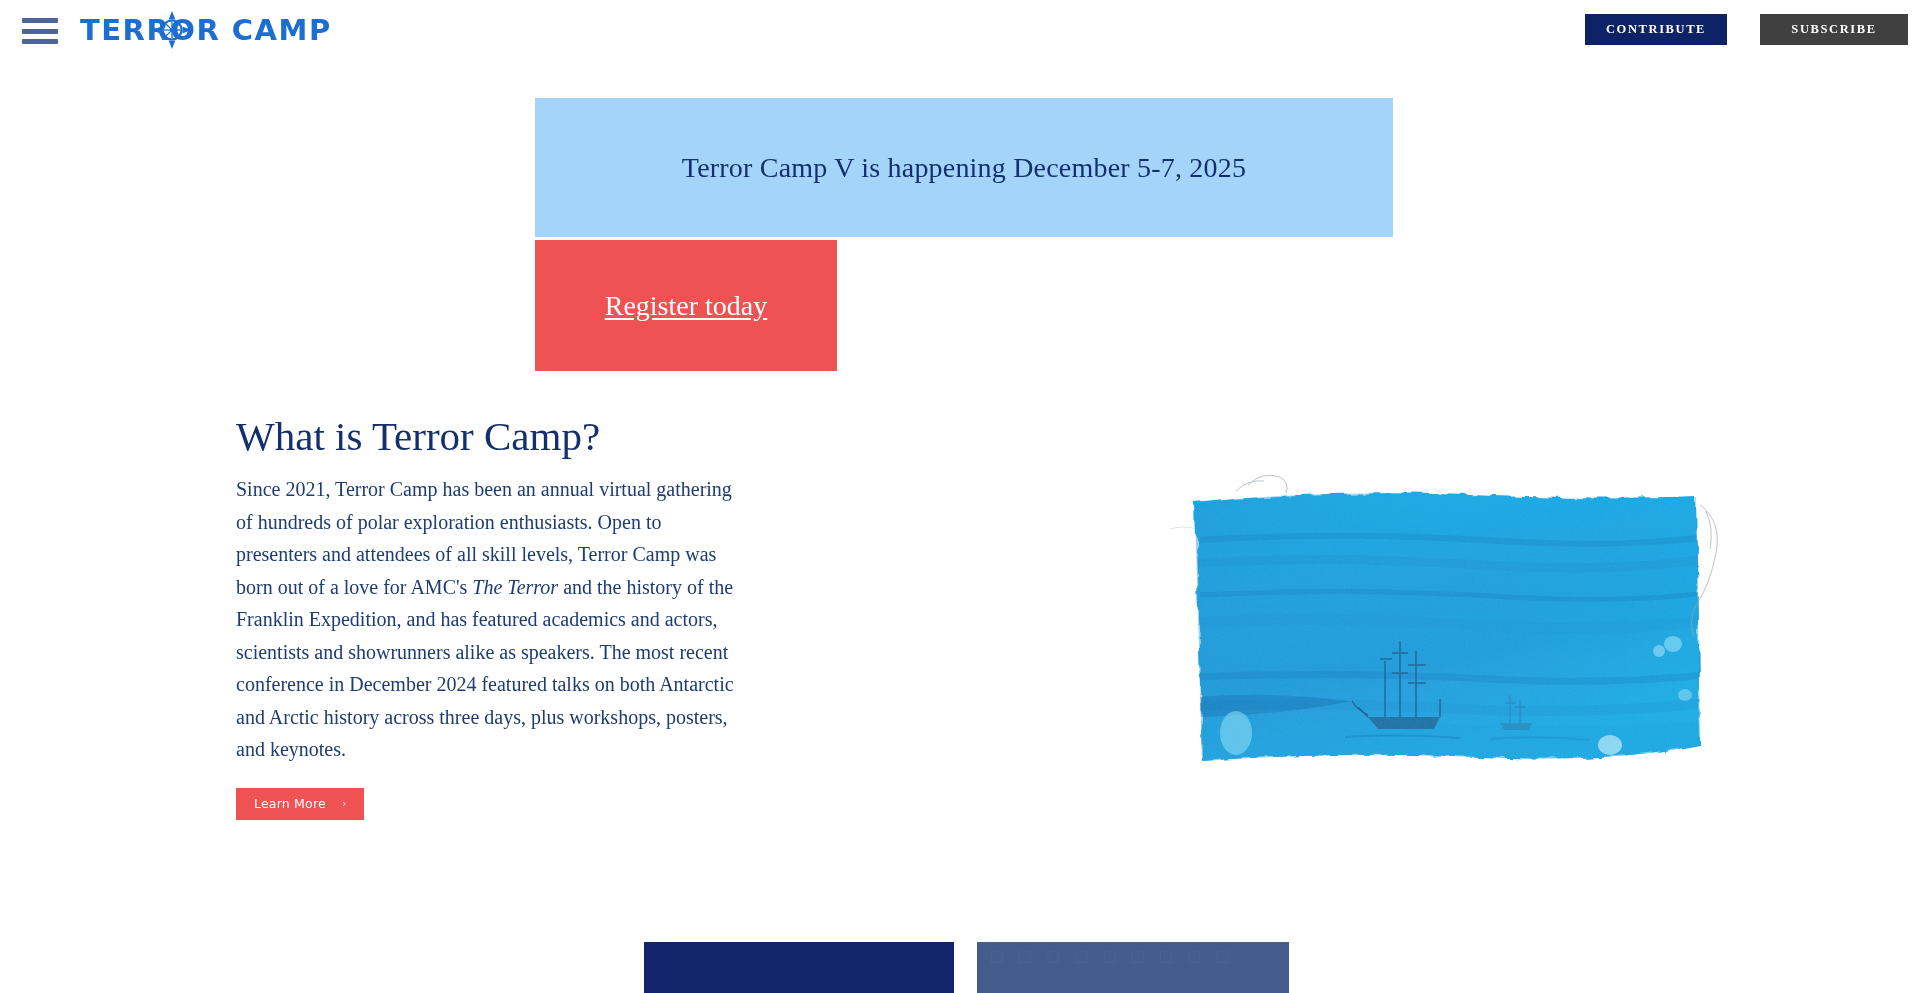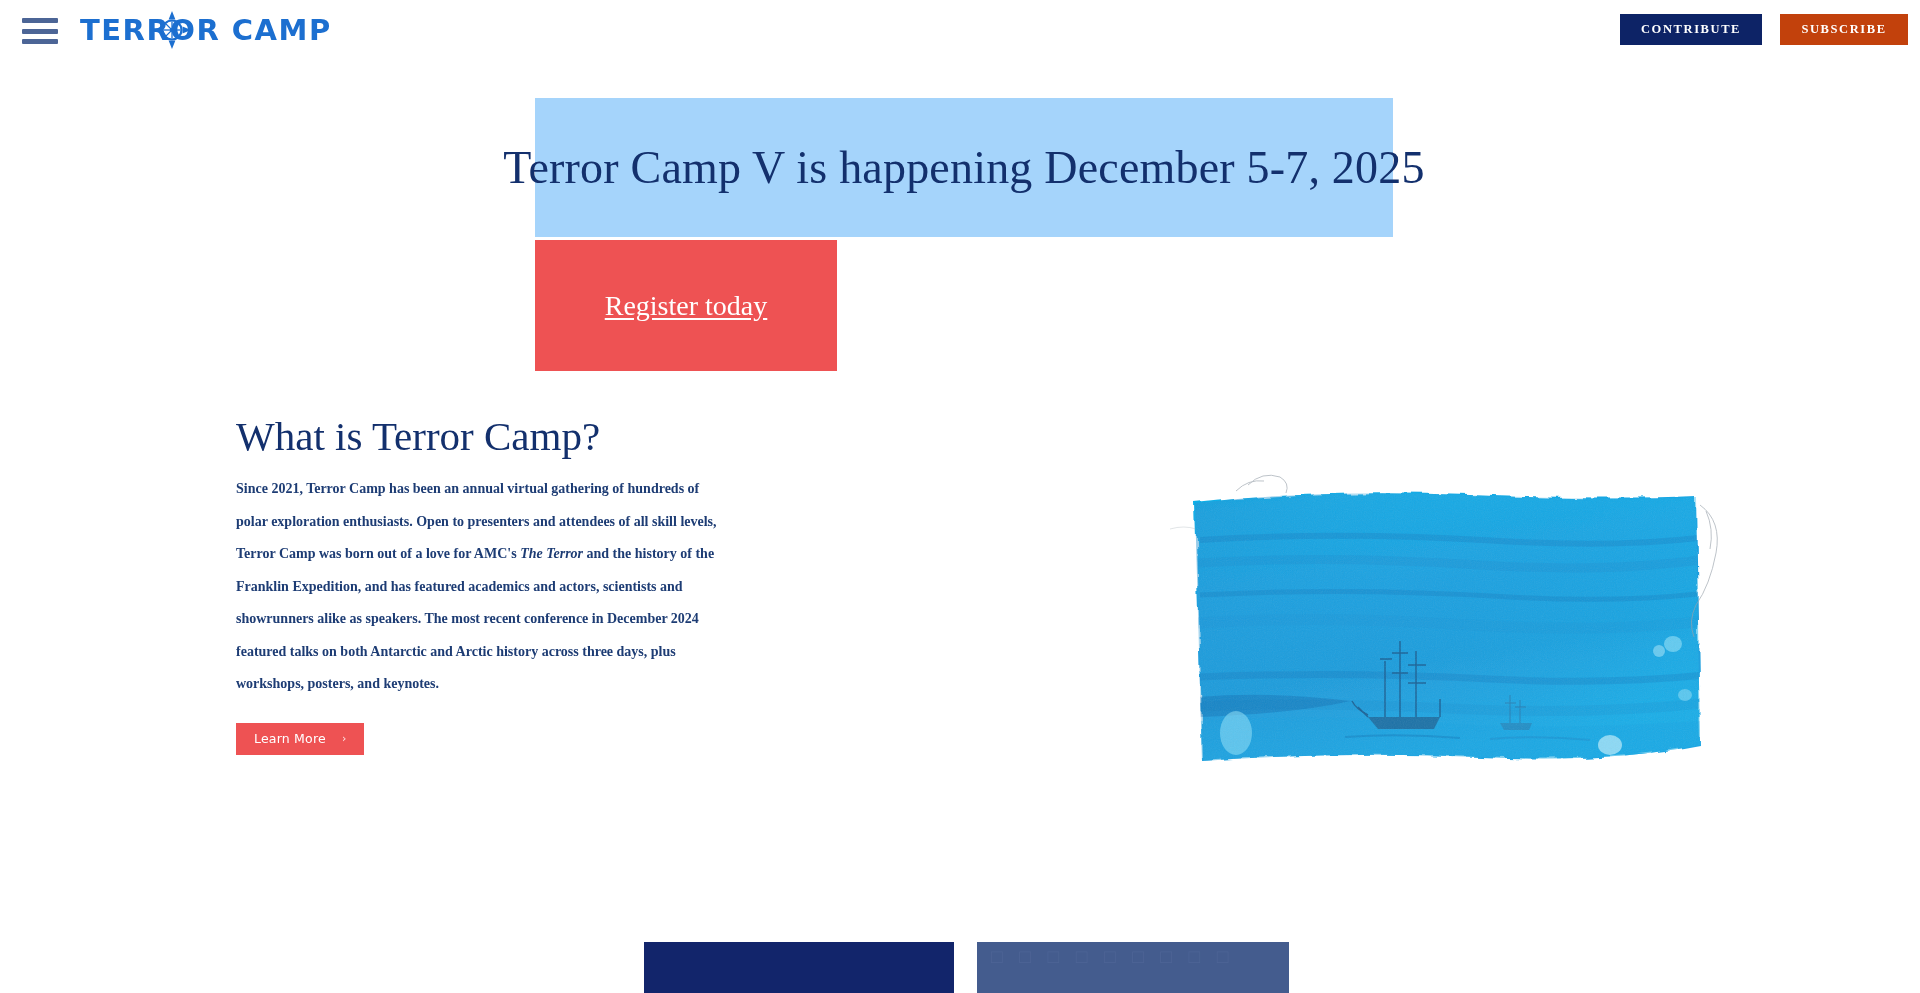--- a/index.html
+++ b/index.html
@@ -66,55 +66,55 @@
     width: 40px;
     height: 40px;
     pointer-events: none;
   }
 
   .header-actions {
     position: absolute;
     right: 12px;
     top: 14px;
     display: flex;
-    gap: 18px;
+    gap: 33px;
     margin-left: 8px;
   }
   .btn-header {
     border: none;
     height: 31px;
     padding: 0 30px;
     color: #ffffff;
     font-family: "Liberation Serif", serif;
     font-size: 12.5px;
     font-weight: bold;
     letter-spacing: 1.6px;
     cursor: pointer;
     display: flex;
     align-items: center;
     justify-content: center;
   }
   .btn-contribute { background: #0d2366; width: 142px; }
-  .btn-subscribe  { background: #c2410c; width: 128px; }
+  .btn-subscribe  { background: #404040; width: 148px; }
 
   
   .hero {
     position: absolute;
     left: 535px;
     top: 98px;
     width: 858px;
     height: 139px;
     background: #a5d4fb;
     display: flex;
     align-items: center;
     justify-content: center;
   }
   .hero-text {
     font-family: "Liberation Serif", serif;
-    font-size: 46px;
+    font-size: 28px;
     color: #13306d;
     letter-spacing: 0.2px;
     white-space: nowrap;
   }
 
   
   .cta-row {
     position: absolute;
     left: 535px;
     top: 240px;
@@ -151,25 +151,24 @@
   .about-title {
     font-family: "Liberation Serif", serif;
     font-size: 41px;
     color: #13306d;
     font-weight: normal;
     margin-bottom: 14px;
     line-height: 1.1;
   }
   .about-body {
     font-family: "Liberation Serif", serif;
-    font-size: 14px;
+    font-size: 20px;
     line-height: 32.5px;
     color: #1d3c74;
     width: 498px;
-    font-weight: bold;
   }
   .about-body em { font-style: italic; }
 
   .learn-more {
     margin-top: 22px;
     display: inline-flex;
     align-items: center;
     gap: 16px;
     background: #ee5253;
     border: none;

